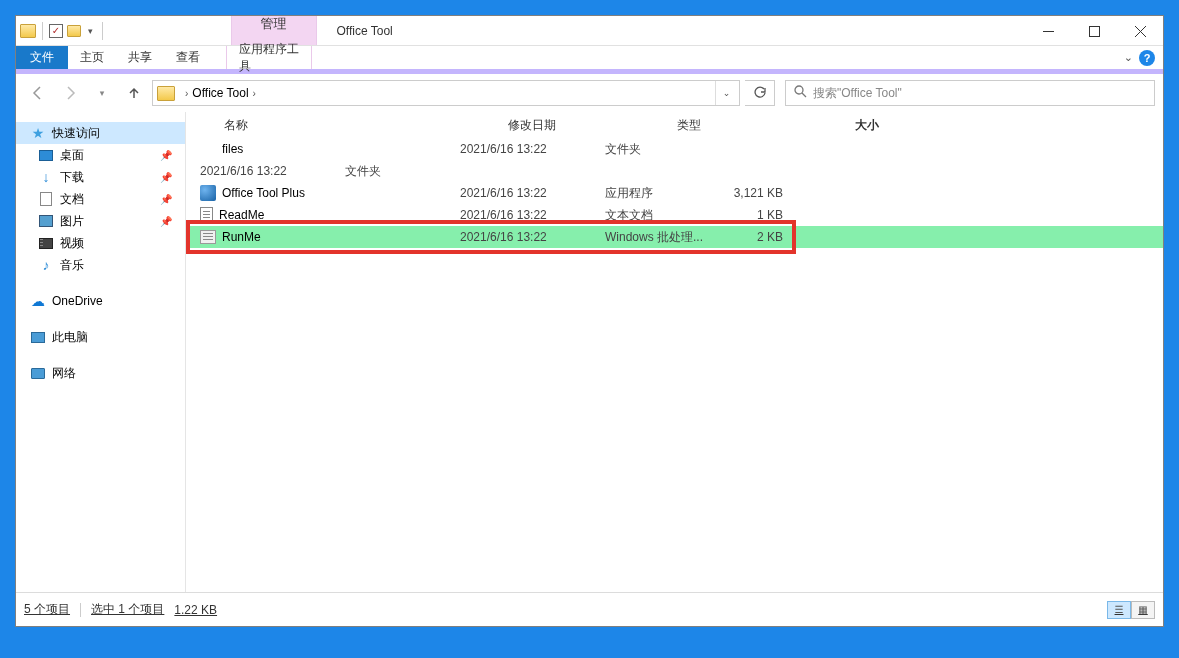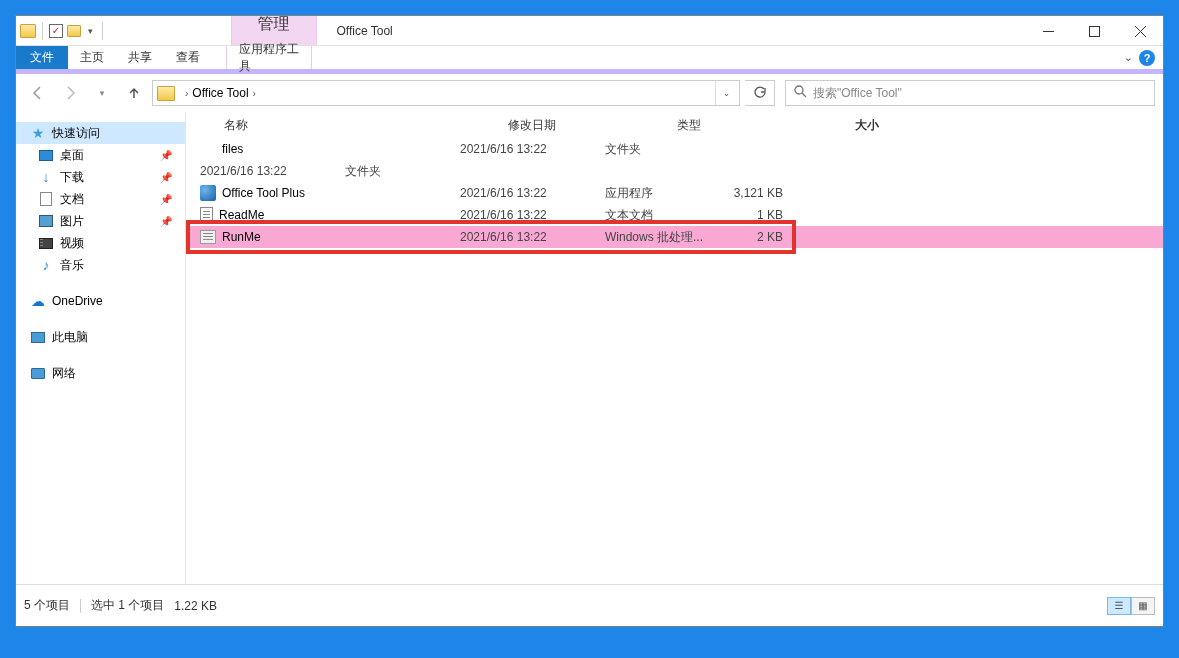--- a/index.html
+++ b/index.html
@@ -8,21 +8,21 @@
 
   
   .titlebar { display: flex; align-items: stretch; height: 30px; border-bottom: 1px solid #e1e1e1; }
   .title-left { display: flex; align-items: center; }
   .qat { display: flex; align-items: center; padding: 0 4px; gap: 4px; }
   .qat .folder-glyph { width: 16px; height: 14px; background: linear-gradient(#ffe9a6, #f3c94b); border: 1px solid #c9a13a; border-radius: 1px; }
   .qat .sep { width: 1px; height: 18px; background: #ccc; margin: 0 2px; }
   .qat .check { width: 14px; height: 14px; border: 1px solid #666; display: flex; align-items: center; justify-content: center; font-size: 10px; color: #b02828; }
   .qat .chev { font-size: 9px; color: #555; padding: 0 3px; }
   .ribbontab-context { background: #f3d6f2; display: flex; flex-direction: column; align-items: center; justify-content: flex-start; width: 86px; height: 100%; padding-top: 1px; font-size: 12px; color: #333; border-left: 1px solid #eac9ea; border-right: 1px solid #eac9ea; margin-left: 122px;}
-  .ribbontab-context .ctx-label { font-size: 16px; line-height: 13px; }
+  .ribbontab-context .ctx-label { font-size: 13px; line-height: 13px; }
   .title-text { font-size: 12px; color: #333; align-self: center; padding-left: 20px; flex: 1; }
   .win-controls { display: flex; }
   .win-btn { width: 46px; height: 30px; display: flex; align-items: center; justify-content: center; color: #333; }
   .win-btn svg { width: 11px; height: 11px; }
 
   
   .ribbon { display: flex; height: 28px; border-bottom: 5px solid #c4b5fd; position: relative;}
   .ribbon-tab { padding: 0 12px; font-size: 12px; height: 100%; display: flex; align-items: center; color: #333; }
   .ribbon-tab.file { background: #1979ca; color: #fff; padding: 0 14px; }
   .ribbon-tab.context { background: #fff; border-left: 1px solid #eac9ea; border-right: 1px solid #eac9ea; width: 86px; justify-content: center; margin-left: 14px; }
@@ -63,32 +63,32 @@
   .col.date { width: 145px; }
   .col.type { width: 120px; }
   .col.size { width: 70px; text-align: right; padding-right: 8px; font-weight: bold; }
   .rows { position: relative; }
   .row { display: flex; align-items: center; height: 22px; font-size: 12px; padding-left: 10px; }
   .row .cell { padding-left: 4px; white-space: nowrap; overflow: hidden; text-overflow: ellipsis; }
   .row .cell.name { width: 260px; display: flex; align-items: center; gap: 6px; }
   .row .cell.date { width: 145px; color: #444; }
   .row .cell.type { width: 120px; color: #444; }
   .row .cell.size { width: 70px; text-align: right; padding-right: 8px; color: #444; }
-  .row.sel { background: #f9a8d4; }
+  .row.sel { background: #86efac; }
   .highlight-box { position: absolute; border: 4px solid #e3342b; pointer-events: none; }
 
   .folder-glyph.small { width: 16px; height: 13px; }
   .exe-glyph { width: 16px; height: 16px; background: radial-gradient(circle at 30% 30%, #6fb4ef, #1761a5); border-radius: 2px; }
   .txt-glyph { width: 13px; height: 16px; background: #fff; border: 1px solid #888; position: relative; }
   .txt-glyph::before { content: ""; position: absolute; left: 2px; right: 2px; top: 3px; height: 1px; background: #888; box-shadow: 0 3px 0 #888, 0 6px 0 #888; }
   .bat-glyph { width: 16px; height: 14px; background: #f0f0f0; border: 1px solid #999; position: relative; }
   .bat-glyph::before { content: ""; position: absolute; inset: 2px; background: repeating-linear-gradient(#888 0 1px, transparent 1px 3px); }
 
   
-  .statusbar { height: 42px; border-top: 1px solid #dcdcdc; display: flex; align-items: center; font-size: 12px; padding: 0 8px; color: #333; gap: 10px; }
+  .statusbar { height: 34px; border-top: 1px solid #dcdcdc; display: flex; align-items: center; font-size: 12px; padding: 0 8px; color: #333; gap: 10px; text-decoration: underline; }
   .status-sep { width: 1px; height: 14px; background: #ccc; }
   .view-switch { margin-left: auto; display: flex; gap: 0; }
   .vs-btn { width: 24px; height: 18px; border: 1px solid #bbb; display: flex; align-items: center; justify-content: center; font-size: 10px; color: #555; background: #f4f4f4; }
   .vs-btn.active { background: #cde8ff; border-color: #7ab8e8; }
 
   
   .star-ico { color: #3ea0e0; font-size: 14px; }
   .desk-ico { width:14px;height:11px;background:#2d8cd7;border:1px solid #1a5e96; }
   .dl-ico { color:#2d8cd7; font-size:14px; font-weight:bold;}
   .doc-ico { width:12px;height:14px;background:#fff;border:1px solid #888;}

